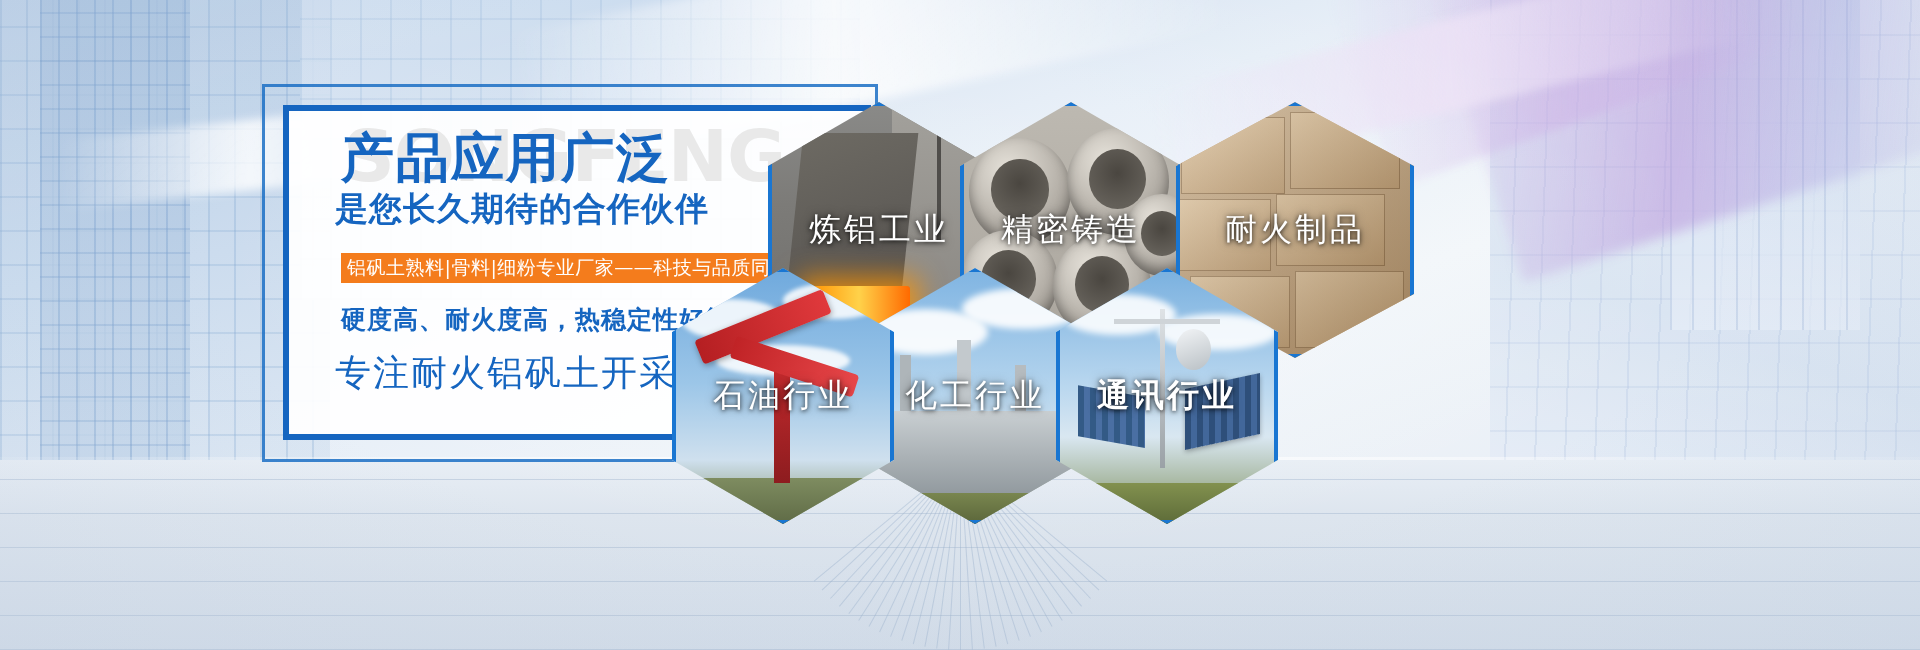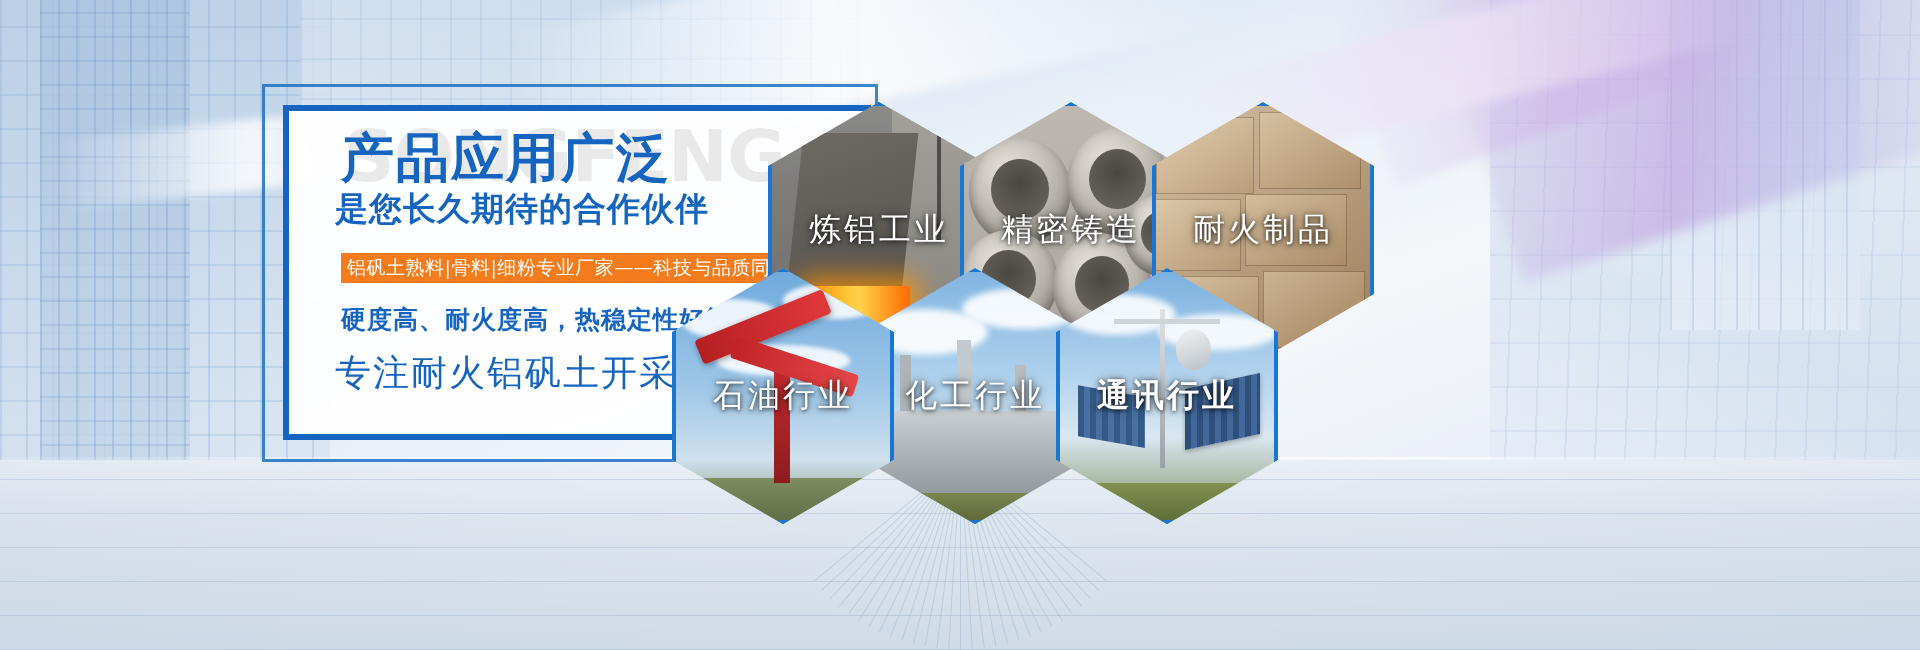--- a/index.html
+++ b/index.html
@@ -165,21 +165,21 @@
     position:absolute;left:0;right:0;top:50%;transform:translateY(-50%);
     text-align:center;color:#ffffff;font-size:32px;letter-spacing:3px;
     text-shadow:0 1px 4px rgba(0,0,0,.75),0 0 10px rgba(0,0,0,.5);
     font-family:"DejaVu Sans","Liberation Sans",sans-serif;
     pointer-events:none;
   }
 
   
   #hex-lianlv {left:108px; top:22px;}
   #hex-jingmi {left:300px; top:22px;}
-  #hex-naihuo {left:492px; top:22px;}
+  #hex-naihuo {left:516px; top:22px;padding-left:16px;}
   #hex-shiyou {left:12px;  top:188px;}
   #hex-huagong{left:204px; top:188px;}
   #hex-tongxun{left:396px; top:188px;font-weight:bold;}
 
   
   .img-lianlv{
     background:
       linear-gradient(180deg,#8a8a88 0%,#7c7b78 40%,#6e6d6a 100%);
   }
   .img-lianlv .furnace{position:absolute;left:12%;top:12%;width:52%;height:62%;

